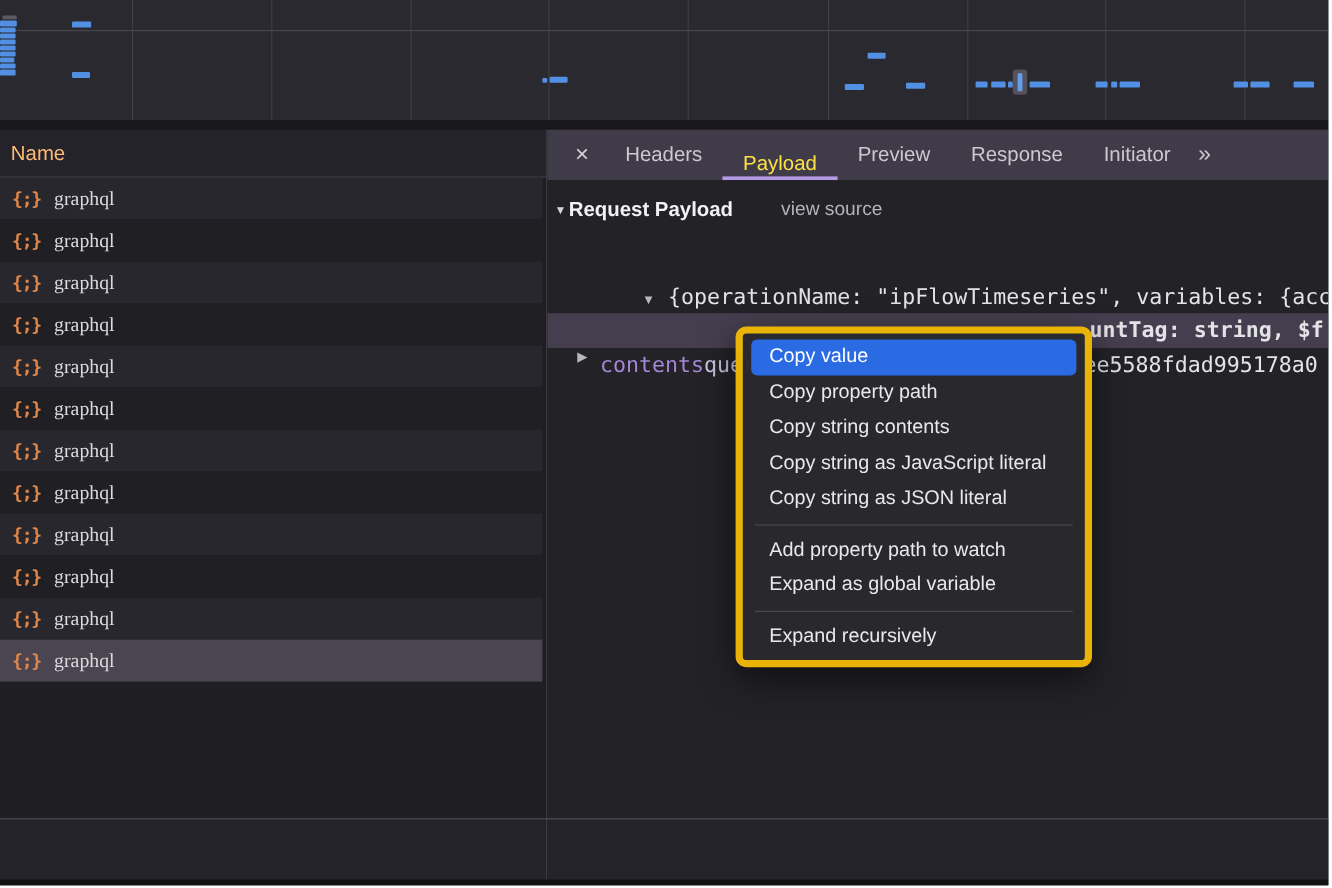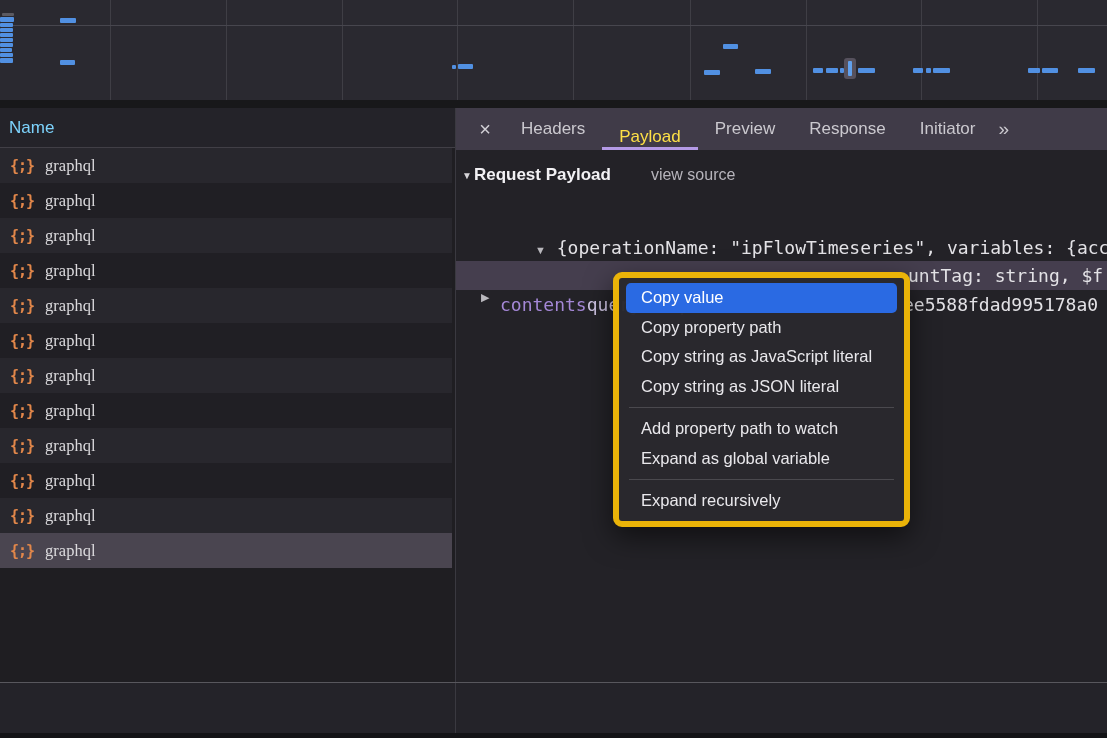--- a/index.html
+++ b/index.html
@@ -16,21 +16,21 @@
   .mark.bar{background:#5190e2;border-radius:1px;}
   .mark.gray{background:#5b5a62;border-radius:1px;}
   .mark.marker{background:#56515d;border-radius:3px;}
   .mark.tick{background:#61a0ec;border-radius:1px;}
   #wf-gap{position:absolute;left:0;top:100px;width:1107px;height:8px;background:#18181a;}
   
   #left-panel{position:absolute;left:0;top:108px;width:455px;height:630px;background:#1f1e22;}
   #name-header{
     height:40px;background:#242329;border-bottom:1px solid #413f46;
     display:flex;align-items:center;padding-left:9px;
-    color:#7dd3fc;font-size:17px;
+    color:#fdba74;font-size:17px;
   }
   .req-row{height:35px;display:flex;align-items:center;padding-left:10px;gap:11px;width:452px;}
   .req-row:nth-child(odd){background:#28272d;}
   .req-row:nth-child(even){background:#201f24;}
   .req-row.selected{background:#4a4550;}
   .req-icon{color:#e2874a;font-family:"DejaVu Sans Mono",monospace;font-size:15px;font-weight:bold;letter-spacing:-1px;}
   .req-label{color:#dbdadd;font-size:16.5px;font-family:Liberation Serif, serif;}
   
   #right-panel{position:absolute;left:456px;top:108px;width:651px;height:630px;background:#232227;overflow:hidden;}
   #tabbar{
@@ -50,21 +50,21 @@
   #view-source{margin-left:40px;color:#b6b4bb;font-size:16px;font-weight:normal;}
   .code{font-family:"DejaVu Sans Mono",monospace;font-size:18px;line-height:29px;white-space:pre;color:#e3e2e6;}
   #root-line{position:absolute;left:14px;top:96px;width:640px;overflow:hidden;}
   #root-line .tri,#vars-tri{font-size:11px;color:#b9b8bd;font-family:"Liberation Sans",sans-serif;}
   #opname-line{position:absolute;left:44px;top:125px;}
   .key{color:#a487d6;}
   .str{color:#45c6ec;}
   #query-row{position:absolute;left:0;top:153px;width:651px;height:29px;background:#453e4e;}
   #query-row .seg-left{position:absolute;left:44px;top:0;}
   #query-row .key{color:#cdc3e2;}
-  #query-row .seg-right{position:absolute;left:452px;top:0;}
+  #query-row .seg-right{position:absolute;left:452px;top:0;font-weight:bold;}
   #vars-row{position:absolute;left:0;top:182px;width:651px;height:29px;}
   #vars-tri{position:absolute;left:25px;top:1px;}
   #vars-row .seg-key{position:absolute;left:44px;top:0;}
   #vars-row .seg-right{position:absolute;left:447px;top:0;}
   
   #v-divider{position:absolute;left:455px;top:108px;width:1px;height:630px;background:#3a3940;}
   #bottom-sep{position:absolute;left:0;top:682px;width:1107px;height:1px;background:#58575d;}
   #bottom-area-l{position:absolute;left:0;top:683px;width:455px;height:50px;background:#242329;}
   #bottom-area-r{position:absolute;left:456px;top:683px;width:651px;height:50px;background:#242329;}
   #bottom-strip{position:absolute;left:0;top:733px;width:1107px;height:5px;background:#131316;}
@@ -243,20 +243,21 @@
   <div id="v-divider"></div>
   <div id="bottom-sep"></div>
   <div id="bottom-area-l"></div>
   <div id="bottom-area-r"></div>
   <div id="bottom-strip"></div>
 
   <div id="context-menu">
 
   <div class="menu-item highlighted">Copy value</div>
       <div class="menu-item">Copy property path</div>
+      <div class="menu-item">Copy string contents</div>
       <div class="menu-item">Copy string as JavaScript literal</div>
       <div class="menu-item">Copy string as JSON literal</div>
       <div class="menu-sep"></div>
       <div class="menu-item">Add property path to watch</div>
       <div class="menu-item">Expand as global variable</div>
       <div class="menu-sep"></div>
       <div class="menu-item">Expand recursively</div>
     </div>
 
 </div>

